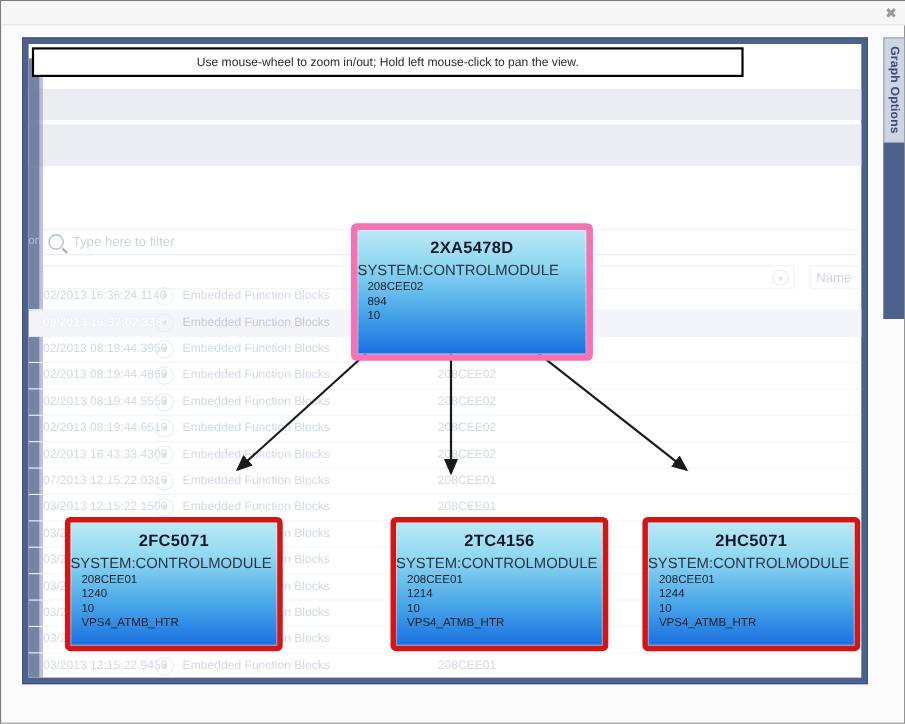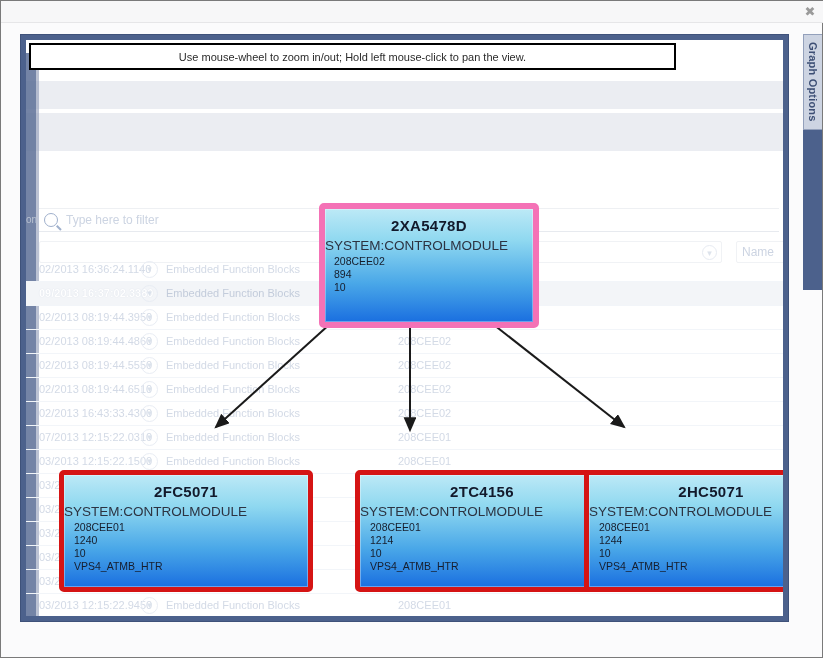--- a/index.html
+++ b/index.html
@@ -173,21 +173,21 @@
     background: linear-gradient(180deg, #bce9f6 0%, #8fd8f0 28%, #49a7e8 66%, #1a6fe0 100%);
     box-shadow: inset 0 0 0 1px rgba(255,255,255,.35);
   }
   .node.root {
     border: 6px solid #f472b6;
     left: 293px; top: 163px;
     width: 220px; height: 125px;
   }
   .node.child {
     border: 5px solid #d51414;
-    width: 254px; height: 122px;
+    width: 198px; height: 122px;
     top: 430px;
   }
   #node-2fc5071 { left: 33px; }
   #node-2tc4156 { left: 308px; margin-left: 21px; }
   #node-2hc5071 { left: 558px; }
 
   .node-title {
     text-align: center;
     font-size: 15px; font-weight: bold; color: #12192b;
     margin-top: 8px; letter-spacing: .3px;

